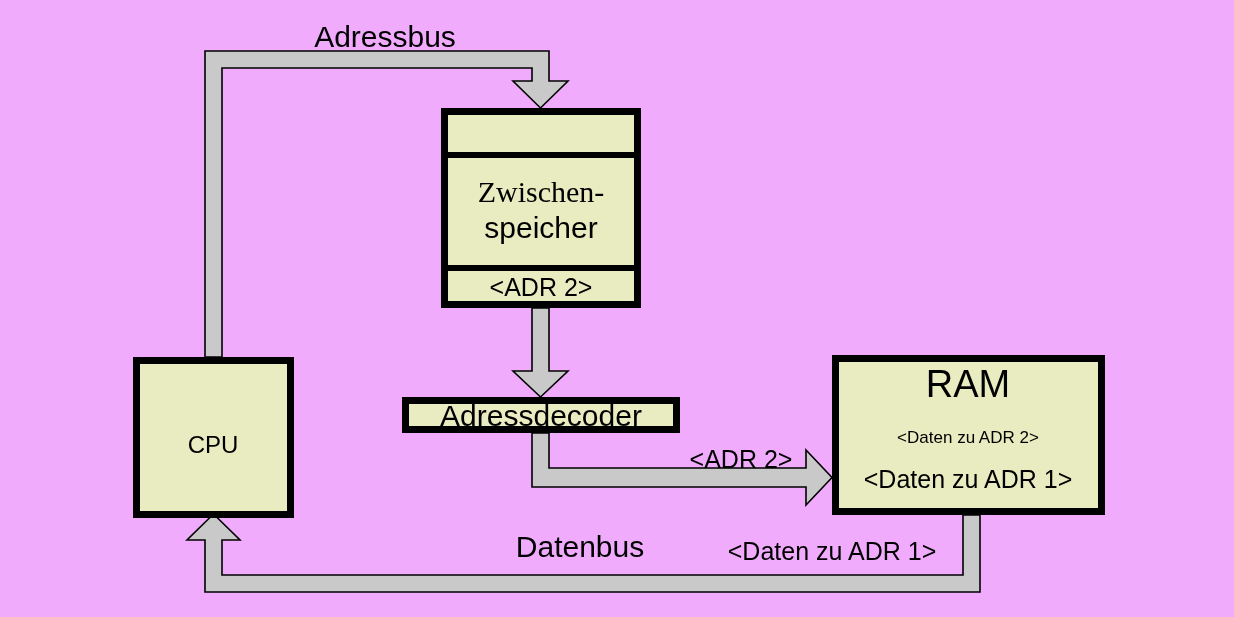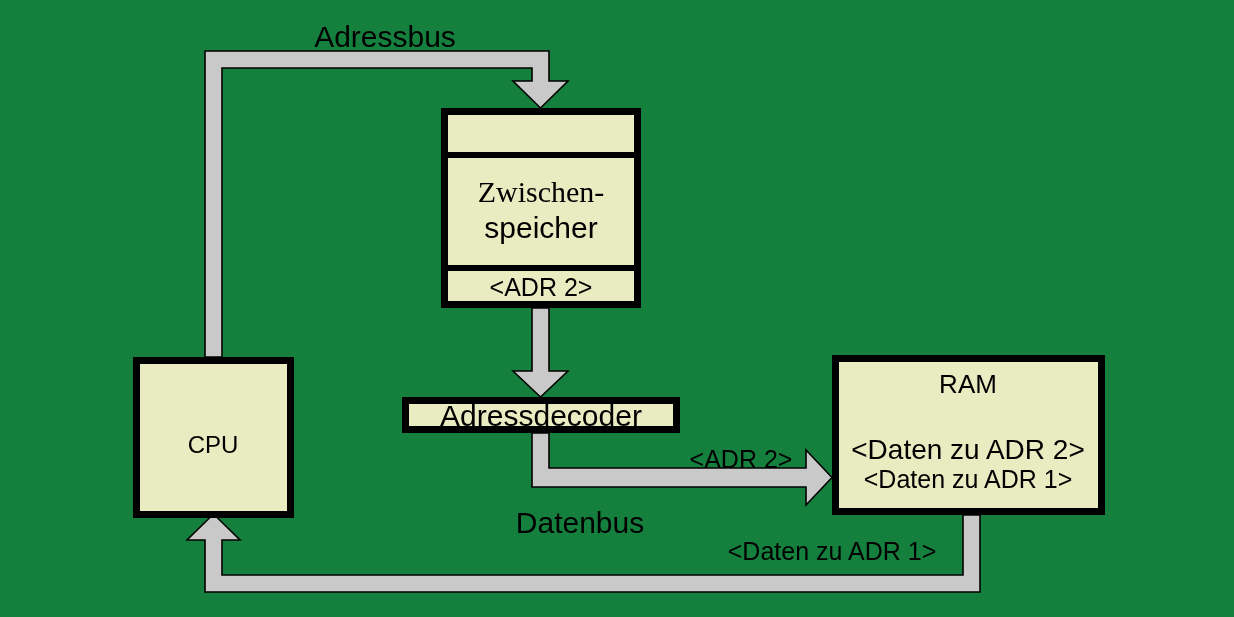--- a/index.html
+++ b/index.html
@@ -7,21 +7,21 @@
     padding: 0;
     background: #ffffff;
   }
   body {
     font-family: "Liberation Sans", sans-serif;
   }
   #stage {
     position: relative;
     width: 1234px;
     height: 617px;
-    background: #15803d;
+    background: #f0abfc;
     overflow: hidden;
   }
   #diagram-svg {
     position: absolute;
     left: 0;
     top: 0;
     width: 1234px;
     height: 617px;
   }
   .bus-shape {
@@ -49,24 +49,24 @@
   .lbl-center {
     transform: translate(-50%, -50%);
   }
   .t-adressbus   { font-size: 30px; left: 385px; top: 37px; }
   .t-zwischen1   { font-size: 30px; left: 541px; top: 192px; font-family: Liberation Serif, serif; }
   .t-zwischen2   { font-size: 30px; left: 541px; top: 228px; }
   .t-adr2-box    { font-size: 25px; left: 541px; top: 287px; }
   .t-cpu         { font-size: 24px; left: 213px; top: 437px; margin-top: 8px; }
   .t-adressdec   { font-size: 30px; left: 541px; top: 416px; text-align: right; }
   .t-adr2-arrow  { font-size: 25px; left: 741px; top: 459px; }
-  .t-ram         { font-size: 26px; left: 968px; top: 384px; }
-  .t-ram-d2      { font-size: 28px; left: 968px; top: 437px; margin-top: 13px; }
+  .t-ram         { font-size: 38px; left: 968px; top: 384px; }
+  .t-ram-d2      { font-size: 17px; left: 968px; top: 437px; }
   .t-ram-d1      { font-size: 25px; left: 968px; top: 479px; }
-  .t-datenbus    { font-size: 30px; left: 580px; top: 523px; }
+  .t-datenbus    { font-size: 30px; left: 580px; top: 547px; }
   .t-daten-adr1  { font-size: 25px; left: 832px; top: 551px; }
 </style>
 </head>
 <body>
 
 <div id="stage">
 
   <svg id="diagram-svg" viewBox="0 0 1234 617">
 
     <path class="bus-shape" d="M 205,357

